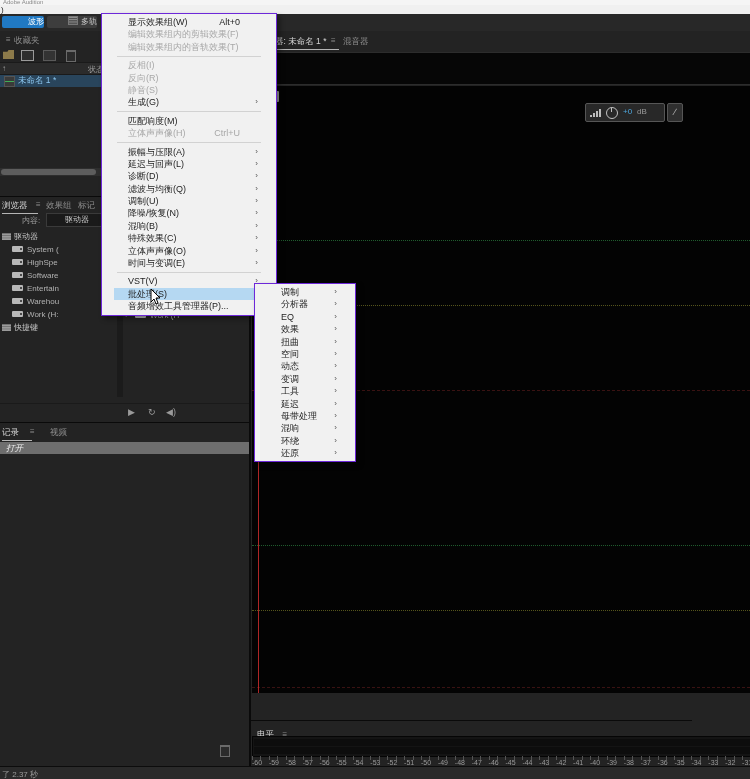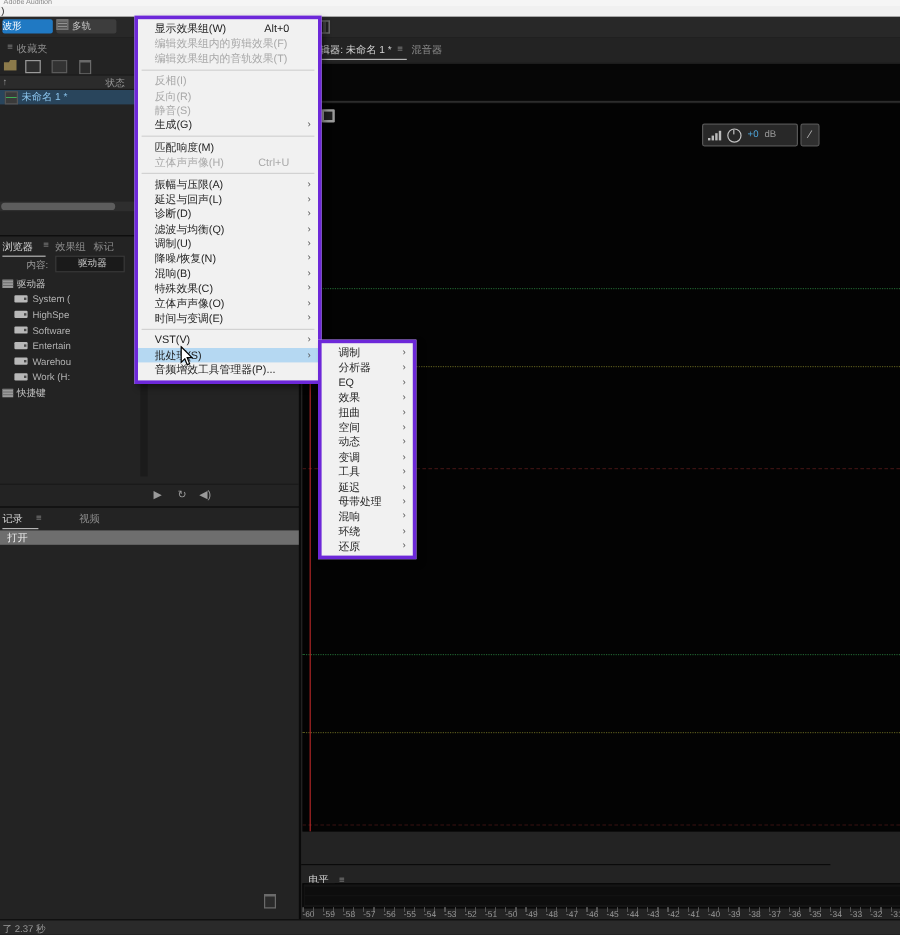--- a/index.html
+++ b/index.html
@@ -11,21 +11,21 @@
   #titlebar{left:0;top:0;width:750px;height:5px;background:#f5f5f5;}
   #titlebar span{position:absolute;left:3px;top:-1px;font-size:6px;color:#8a8a8a;}
   #menubar{left:0;top:5px;width:750px;height:9px;background:#f0f0f0;font-size:8px;color:#222;}
   #menubar .frag{position:absolute;left:1px;top:0;color:#222;}
   #menubar-items{position:absolute;left:26px;top:0;display:flex;height:9px;align-items:center;}
   .mb-item{padding:0 8px;height:9px;line-height:9px;cursor:default;}
   .mb-item.active{background:#cce6f9;}
   
   #toolbar{left:0;top:14px;width:750px;height:17px;background:#282828;border-bottom:1px solid #121212;}
   .tb-btn{position:absolute;top:2px;height:12px;border-radius:2px;font-size:8px;line-height:12px;
-          text-align:left;color:#fff;}
+          text-align:right;color:#fff;}
   #btn-waveform{left:2px;width:42px;background:#2079c3;}
   #btn-multitrack{left:47px;width:50px;background:#3d3d3d;color:#c8c8c8;}
   .grid-ico{display:inline-block;width:8px;height:7px;margin-right:3px;vertical-align:-1px;
      background:linear-gradient(#9a9a9a 1px,transparent 1px) 0 0/8px 2.3px,#555;border:1px solid #777;}
   .kbd-ico{position:absolute;left:259px;top:3px;width:14px;height:9px;background:#444;border:1px solid #6a6a6a;
      background-image:repeating-linear-gradient(90deg,#222 0 1px,transparent 1px 4px);}
   
   .tab-act{color:#d6d6d6;font-size:8.5px;}
   .tab-ina{color:#8d8d8d;font-size:8.5px;}
   .pmenu{color:#8d8d8d;font-size:8px;margin-left:4px;}
@@ -66,21 +66,21 @@
   .tree-row.root .lbl{left:14px;color:#c4c4c4;}
   .tree-row.root .ric{position:absolute;left:2px;top:3px;width:9px;height:7px;background:#9a9a9a;
      background-image:linear-gradient(#6a6a6a 1px,transparent 1px);background-size:9px 2.3px;}
   #mb-listhdr{height:13px;font-size:8px;color:#9a9a9a;line-height:13px;padding-left:7px;background:#262626;border-bottom:1px solid #1c1c1c;}
   #mb-bottom{position:absolute;left:0;bottom:3px;width:100%;height:16px;border-top:1px solid #1a1a1a;}
   .mb-ctl{position:absolute;top:3px;font-size:9px;color:#9a9a9a;}
   
   #history-panel{left:0;top:422px;width:249px;height:344px;background:#232323;border-right:2px solid #0a0a0a;border-top:1px solid #0a0a0a;}
   #hist-tabs{position:absolute;left:2px;top:4px;height:12px;width:100%;}
   #hist-entry{position:absolute;left:0;top:19px;width:100%;height:12px;background:#6e6e6e;}
-  #hist-entry span{position:absolute;left:6px;top:0;font-size:8.5px;color:#f0f0f0;line-height:12px;}
+  #hist-entry span{position:absolute;left:6px;top:0;font-size:8.5px;color:#f0f0f0;line-height:12px;font-style:italic;}
   #hist-trash{position:absolute;left:220px;bottom:10px;width:8px;height:9px;border:1px solid #6a6a6a;border-top:2px solid #6a6a6a;background:#2b2b2b;}
   
   #editor{left:251px;top:31px;width:499px;height:689px;background:#232323;}
   #editor-tabs{position:absolute;left:0;top:5px;width:100%;height:13px;}
   #zoom-nav{position:absolute;left:1px;top:21px;width:497px;height:31px;background:#060606;border:1px solid #2c2c2c;}
   #zoom-nav .handle{position:absolute;left:0;top:0;width:6px;height:100%;background:#3a3a3a;border-right:1px solid #555;}
   #wave{position:absolute;left:1px;top:55px;width:498px;height:607px;background:#030303;overflow:hidden;}
   .hline{position:absolute;left:0;width:100%;height:1px;}
   #playhead-line{position:absolute;left:6px;top:0;width:1px;height:100%;background:rgba(205,45,45,.85);}
   #playhead-handle{position:absolute;left:2px;top:0;width:9px;height:9px;background:#2d8ceb;border:1px solid #9cc9ef;
@@ -106,21 +106,21 @@
   #lv-body{position:absolute;left:1px;top:15px;width:497px;height:19px;background:#141414;border:1px solid #050505;}
   #lv-body div{position:absolute;left:1px;width:100%;height:7px;background:#0d0d0d;}
   #lv-ticks{position:absolute;left:1px;top:35px;width:497px;height:4px;
      background:repeating-linear-gradient(90deg,#555 0 1px,transparent 1px 8.45px);}
   #lv-scale{position:absolute;left:1px;top:38px;width:497px;height:9px;}
   #lv-scale span{position:absolute;top:0;font-size:7px;color:#9a9a9a;}
   
   #statusbar{left:0;top:766px;width:750px;height:13px;background:#2a2a2a;border-top:1px solid #0c0c0c;}
   #statusbar span{position:absolute;left:2px;top:2px;font-size:8px;color:#9a9a9a;}
   
-  .menu-panel{position:absolute;background:#f1f1f1;border:3px solid #6d28d9;box-shadow:3px 3px 5px rgba(0,0,0,.4);z-index:50;padding:2px 0;margin-left:11px;}
+  .menu-panel{position:absolute;background:#f1f1f1;border:1px solid #6d28d9;box-shadow:3px 3px 5px rgba(0,0,0,.4);z-index:50;padding:2px 12px;}
   #effects-menu{left:101px;top:13px;width:150px;}
   #batch-submenu{left:254px;top:283px;width:76px;z-index:51;}
   .m-row{position:relative;height:12.4px;line-height:12.4px;font-size:9px;color:#1e1e1e;padding-left:14px;cursor:default;}
   .m-row.disabled{color:#a8a8a8;}
   .m-row.hl{background:#b5d8f2;}
   .m-row .sc{position:absolute;right:24px;top:0;}
   .m-row .arr{position:absolute;right:6px;top:0;font-size:8px;color:#555;}
   .m-sep{height:1px;background:#d2d2d2;margin:2.5px 3px;}
   #cursor{left:150px;top:288px;z-index:60;}
 </style>
@@ -255,21 +255,21 @@
       <span class="mb-ctl" style="left:128px">▶</span>
       <span class="mb-ctl" style="left:148px">↻</span>
       <span class="mb-ctl" style="left:166px">◀)</span>
     </div>
   </div>
 
   <div class="abs" id="history-panel">
     <div id="hist-tabs">
       <span class="tab-act abs" style="left:0;top:0">记录</span>
       <span class="pmenu abs" style="left:24px;top:0">≡</span>
-      <span class="tab-ina abs" style="left:64px;top:0">视频</span>
+      <span class="tab-ina abs" style="left:48px;top:0">视频</span>
       <div class="underline" style="left:0;top:13px;width:30px"></div>
     </div>
     <div id="hist-entry">
       <span>打开</span>
     </div>
     <div id="hist-trash"></div>
   </div>
 
   <div class="abs" id="editor">
     <div id="editor-tabs">

